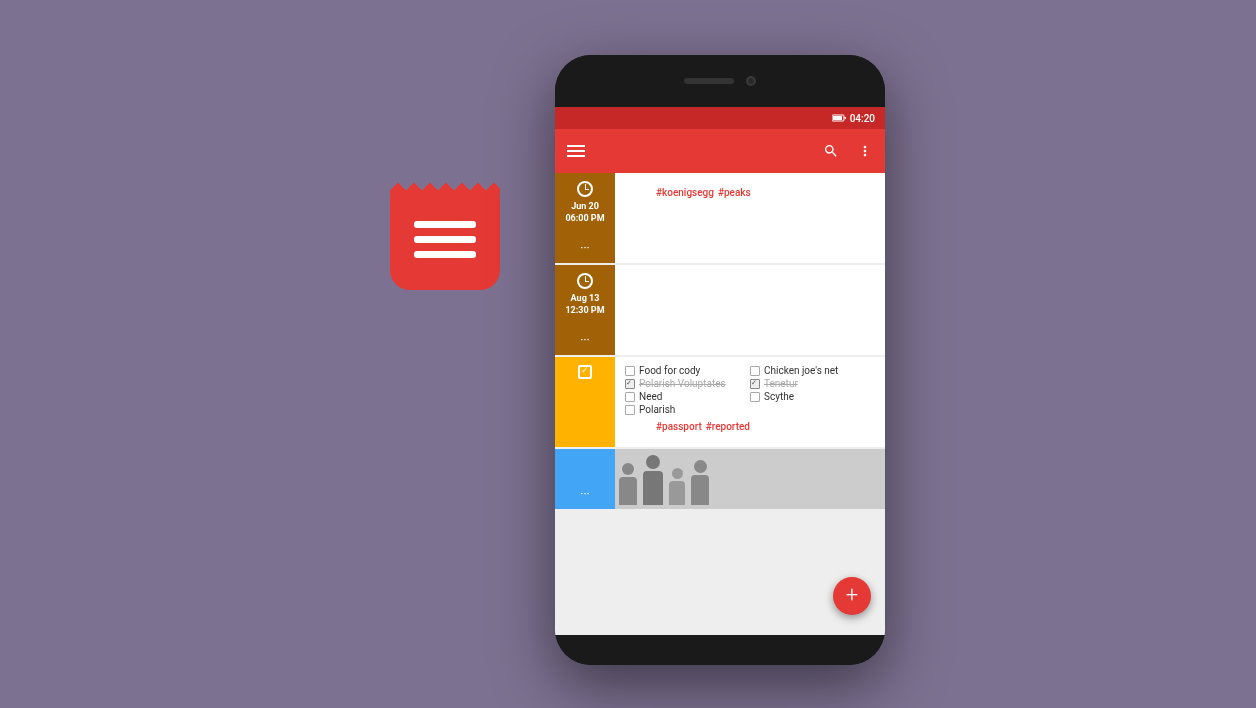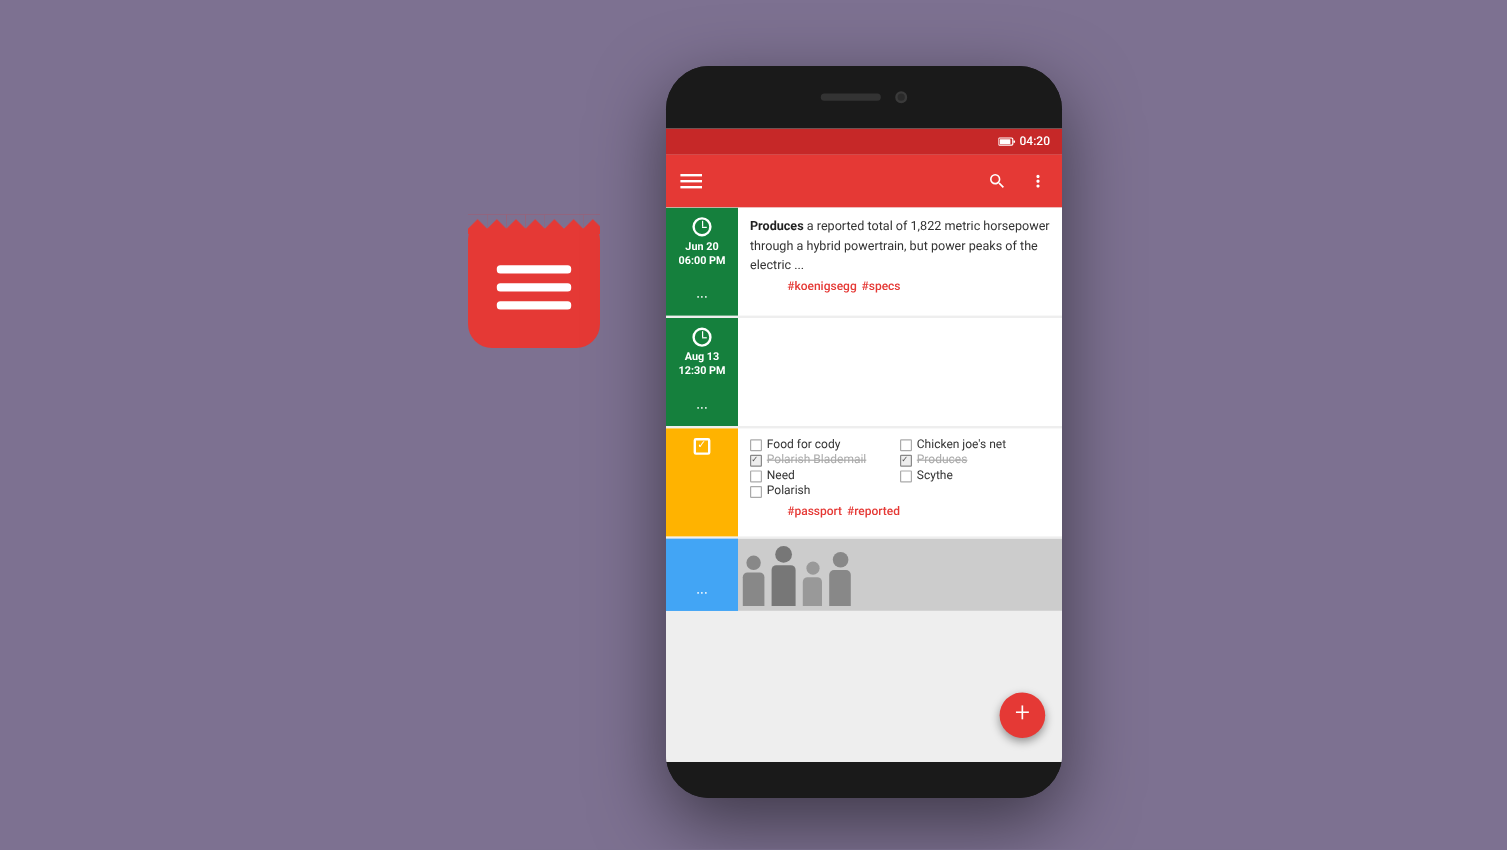--- a/index.html
+++ b/index.html
@@ -181,21 +181,21 @@
     .note-card {
       display: flex;
       background: white;
       margin-bottom: 2px;
     }
 
     
     .note-left-strip {
       width: 60px;
       min-height: 90px;
-      background: #15803d;
+      background: #a16207;
       display: flex;
       flex-direction: column;
       align-items: center;
       padding: 8px 4px;
       gap: 4px;
     }
 
     .note-left-strip-gold {
       background: #ffb300;
     }
@@ -430,26 +430,23 @@
 
     <div class="notes-list">
 
       <div class="note-card">
         <div class="note-left-strip">
           <div class="note-clock-icon"></div>
           <div class="note-date">Jun 20<br>06:00 PM</div>
           <div class="note-dots">···</div>
         </div>
         <div class="note-content">
-          <div class="note-text">
-            <strong>Produces</strong> a reported total of 1,822 metric horsepower through a hybrid powertrain, but power peaks of the electric ...
-          </div>
           <div class="note-tags">
             <span class="note-tag">#koenigsegg</span>
-            <span class="note-tag">#specs</span>
+            <span class="note-tag">#peaks</span>
           </div>
         </div>
       </div>
 
       <div class="note-card">
         <div class="note-left-strip">
           <div class="note-clock-icon"></div>
           <div class="note-date">Aug 13<br>12:30 PM</div>
           <div class="note-dots">···</div>
         </div>
@@ -465,25 +462,25 @@
             <div class="checklist-item">
               <div class="checklist-box"></div>
               <span>Food for cody</span>
             </div>
             <div class="checklist-item">
               <div class="checklist-box"></div>
               <span>Chicken joe's net</span>
             </div>
             <div class="checklist-item">
               <div class="checklist-box checklist-box-checked"></div>
-              <span style="color:#aaa;text-decoration:line-through;">Polarish Blademail</span>
+              <span style="color:#aaa;text-decoration:line-through;">Polarish Voluptates</span>
             </div>
             <div class="checklist-item">
               <div class="checklist-box checklist-box-checked"></div>
-              <span style="color:#aaa;text-decoration:line-through;">Produces</span>
+              <span style="color:#aaa;text-decoration:line-through;">Tenetur</span>
             </div>
             <div class="checklist-item">
               <div class="checklist-box"></div>
               <span>Need</span>
             </div>
             <div class="checklist-item">
               <div class="checklist-box"></div>
               <span>Scythe</span>
             </div>
             <div class="checklist-item">

